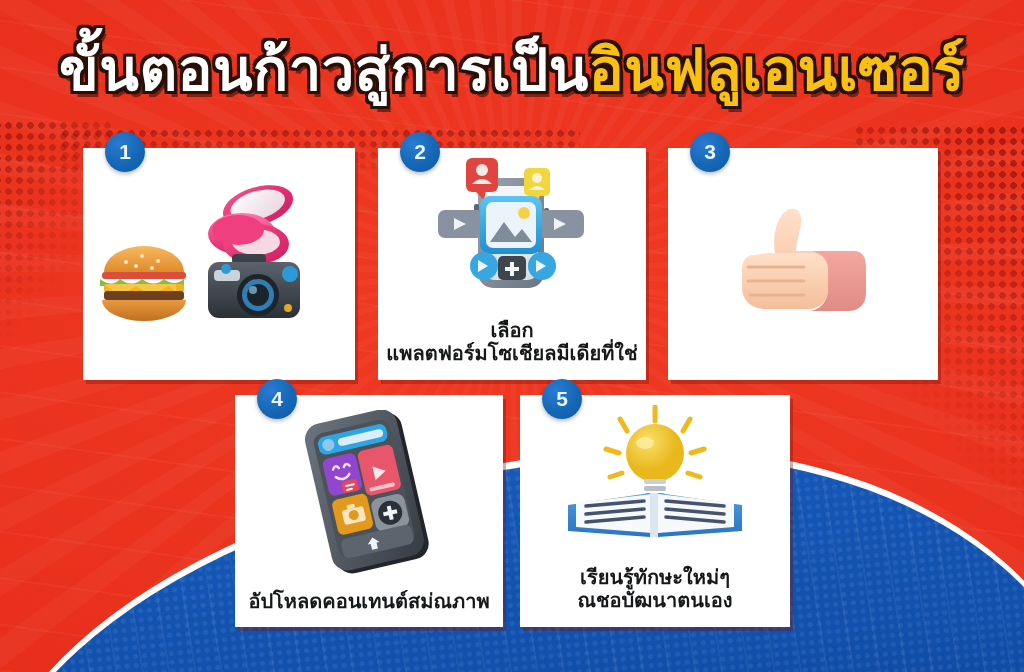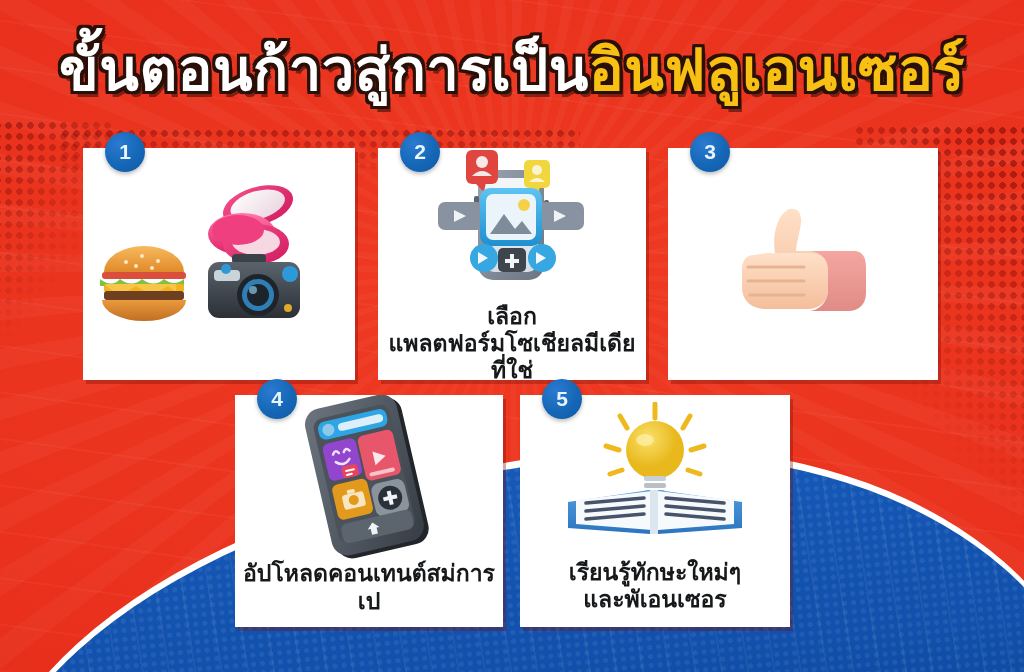--- a/index.html
+++ b/index.html
@@ -60,21 +60,21 @@
        -3px -3px #2A1008,3px -3px #2A1008,-3px 3px #2A1008,3px 3px #2A1008, 4px 6px 0 rgba(40,12,6,.55);}
 
   
   .card{position:absolute;background:#FFFFFF;box-shadow:3px 4px 0 rgba(120,14,8,.35);
     display:flex;flex-direction:column;align-items:center;}
   .badge{position:absolute;top:-16px;left:22px;width:40px;height:40px;border-radius:50%;
     background:radial-gradient(circle at 35% 30%, #2A7BD1 0%, #1567B6 55%, #0F59A6 100%);
     color:#EAF4FC;font-size:21px;font-weight:bold;display:flex;align-items:center;justify-content:center;
     box-shadow:0 2px 4px rgba(0,0,0,.28);}
   .art{flex:1;display:flex;align-items:center;justify-content:center;width:100%;}
-  .cap{font-size:23px;font-weight:bold;color:#16181A;text-align:center;line-height:1.2;
+  .cap{font-size:20px;font-weight:bold;color:#16181A;text-align:center;line-height:1.2;
     padding:0 8px 14px;white-space:pre-line;}
   .cap.two{line-height:1.18;}
 
   
   #card1{left:83px;top:148px;width:272px;height:232px;}
   #card2{left:378px;top:148px;width:268px;height:232px;}
   #card3{left:668px;top:148px;width:270px;height:232px;}
   #card4{left:235px;top:395px;width:268px;height:232px;}
   #card5{left:520px;top:395px;width:270px;height:232px;}
 </style>
@@ -297,21 +297,21 @@
 
           <rect x="84" y="90" width="34" height="34" rx="8" fill="#8B939C"></rect>
           <circle cx="101" cy="107" r="12" fill="#2B3138"></circle>
           <path d="M99 100 l4 0 l0 5 l5 0 l0 4 l-5 0 l0 5 l-4 0 l0 -5 l-5 0 l0 -4 l5 0Z" fill="#F2F5F8"></path>
 
           <rect x="46" y="122" width="72" height="20" rx="6" fill="#5C646D"></rect>
           <path d="M78 127 l6 6 l-3 0 l0 6 l-6 0 l0 -6 l-3 0Z" fill="#F0F3F6"></path>
         </g>
       </svg>
     </div>
-    <div class="cap">อัปโหลดคอนเทนต์สม่การเป</div>
+    <div class="cap">อัปโหลดคอนเทนต์สม่ณภาพ</div>
   </div>
 
   <div class="card" id="card5">
     <div class="badge">5</div>
     <div class="art">
       <svg width="195" height="150" viewBox="0 0 195 150">
         <defs>
           <radialGradient id="bulbG" cx="38%" cy="30%">
             <stop offset="0" stop-color="#FAE06A"></stop>
               <stop offset="1" stop-color="#E8B81C"></stop>
@@ -348,16 +348,16 @@
           <line x1="28" y1="109" x2="86" y2="104"></line>
           <line x1="28" y1="117" x2="86" y2="112"></line>
           <line x1="166" y1="101" x2="108" y2="96"></line>
           <line x1="166" y1="109" x2="108" y2="104"></line>
           <line x1="166" y1="117" x2="108" y2="112"></line>
         </g>
         <path d="M92 88 L100 88 L100 132 L92 132 Z" fill="#DCE6EF"></path>
       </svg>
     </div>
     <div class="cap two">เรียนรู้ทักษะใหม่ๆ
-และพัเอนเซอร</div>
+ณชอบัฒนาตนเอง</div>
   </div>
 
 </div>
 
 </body></html>

